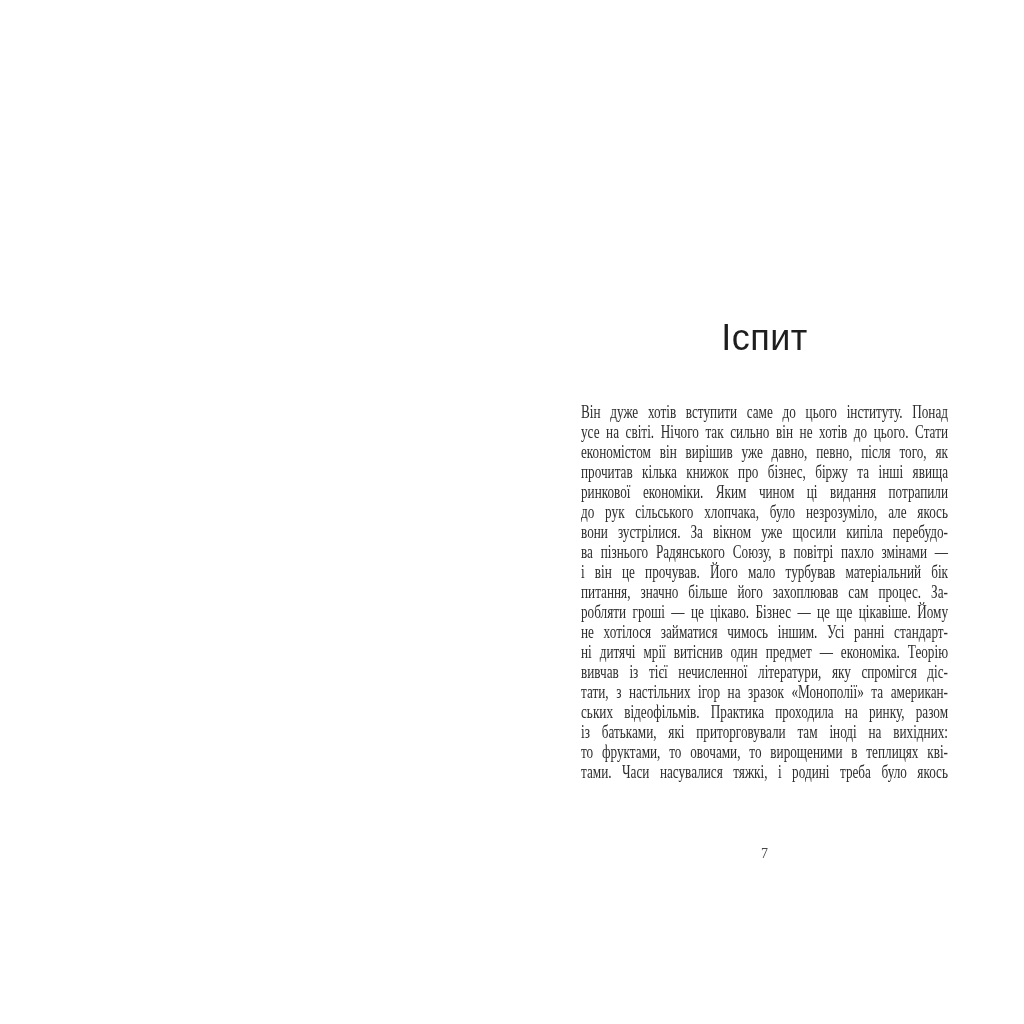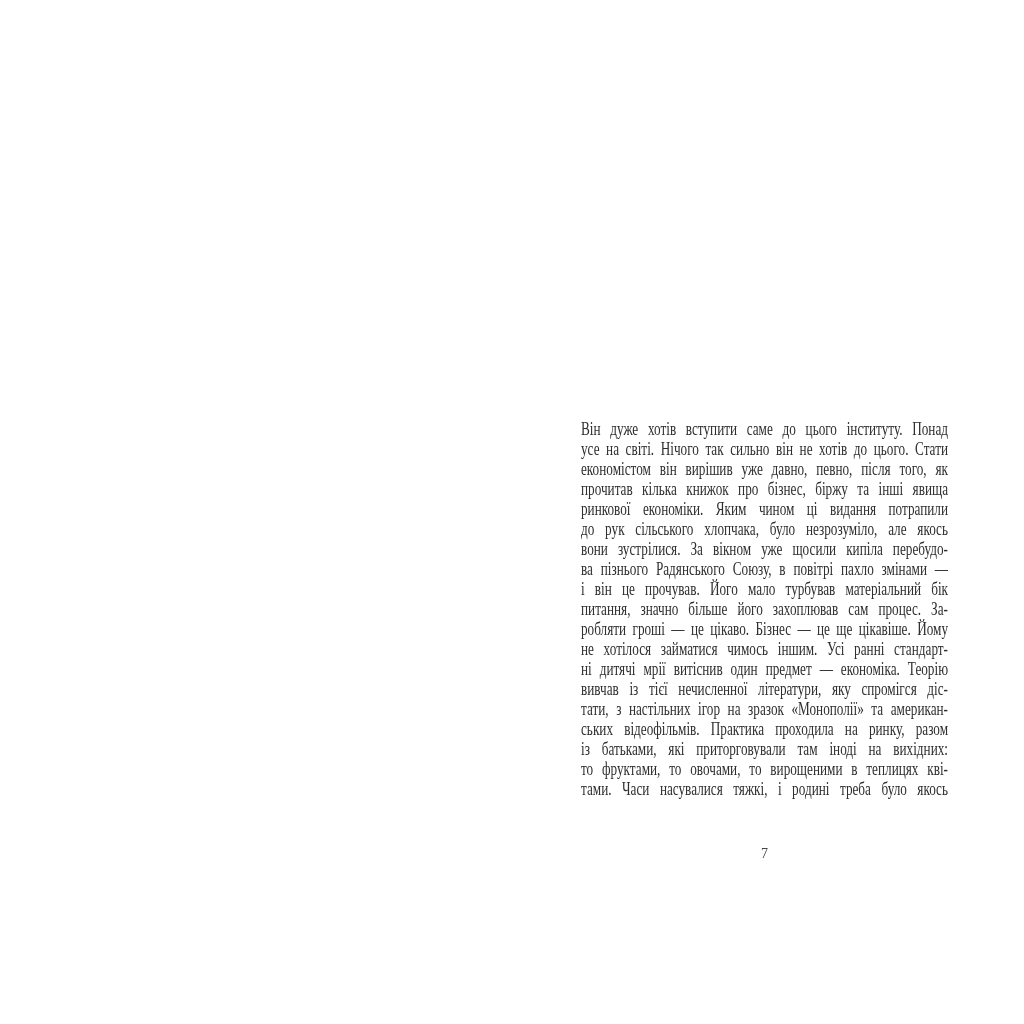--- a/index.html
+++ b/index.html
@@ -24,21 +24,21 @@
     font-family: "Liberation Sans", sans-serif;
     font-weight: 400;
     font-size: 36px;
     line-height: 44px;
     color: #1e1e1e;
     letter-spacing: 0.5px;
   }
   .body-wrap {
     position: absolute;
     left: 581px;
-    top: 419px;
+    top: 402px;
     width: 367px;
   }
   .body-scale {
     width: 500px;
     transform: scaleX(0.734);
     transform-origin: 0 0;
   }
   .text-line {
     font-size: 18px;
     line-height: 20px;
@@ -56,20 +56,21 @@
     line-height: 18px;
     color: #474747;
     font-family: "Liberation Serif", serif;
   }
 </style>
 </head>
 <body>
 
 <div class="page">
 
+  <h1 class="chapter-title">Іспит</h1>
 
   <div class="body-wrap">
     <div class="body-scale">
       <div class="text-line">Він дуже хотів вступити саме до цього інституту. Понад</div>
       <div class="text-line">усе на світі. Нічого так сильно він не хотів до цього. Стати</div>
       <div class="text-line">економістом він вирішив уже давно, певно, після того, як</div>
       <div class="text-line">прочитав кілька книжок про бізнес, біржу та інші явища</div>
       <div class="text-line">ринкової економіки. Яким чином ці видання потрапили</div>
       <div class="text-line">до рук сільського хлопчака, було незрозуміло, але якось</div>
       <div class="text-line">вони зустрілися. За вікном уже щосили кипіла перебудо-</div>

